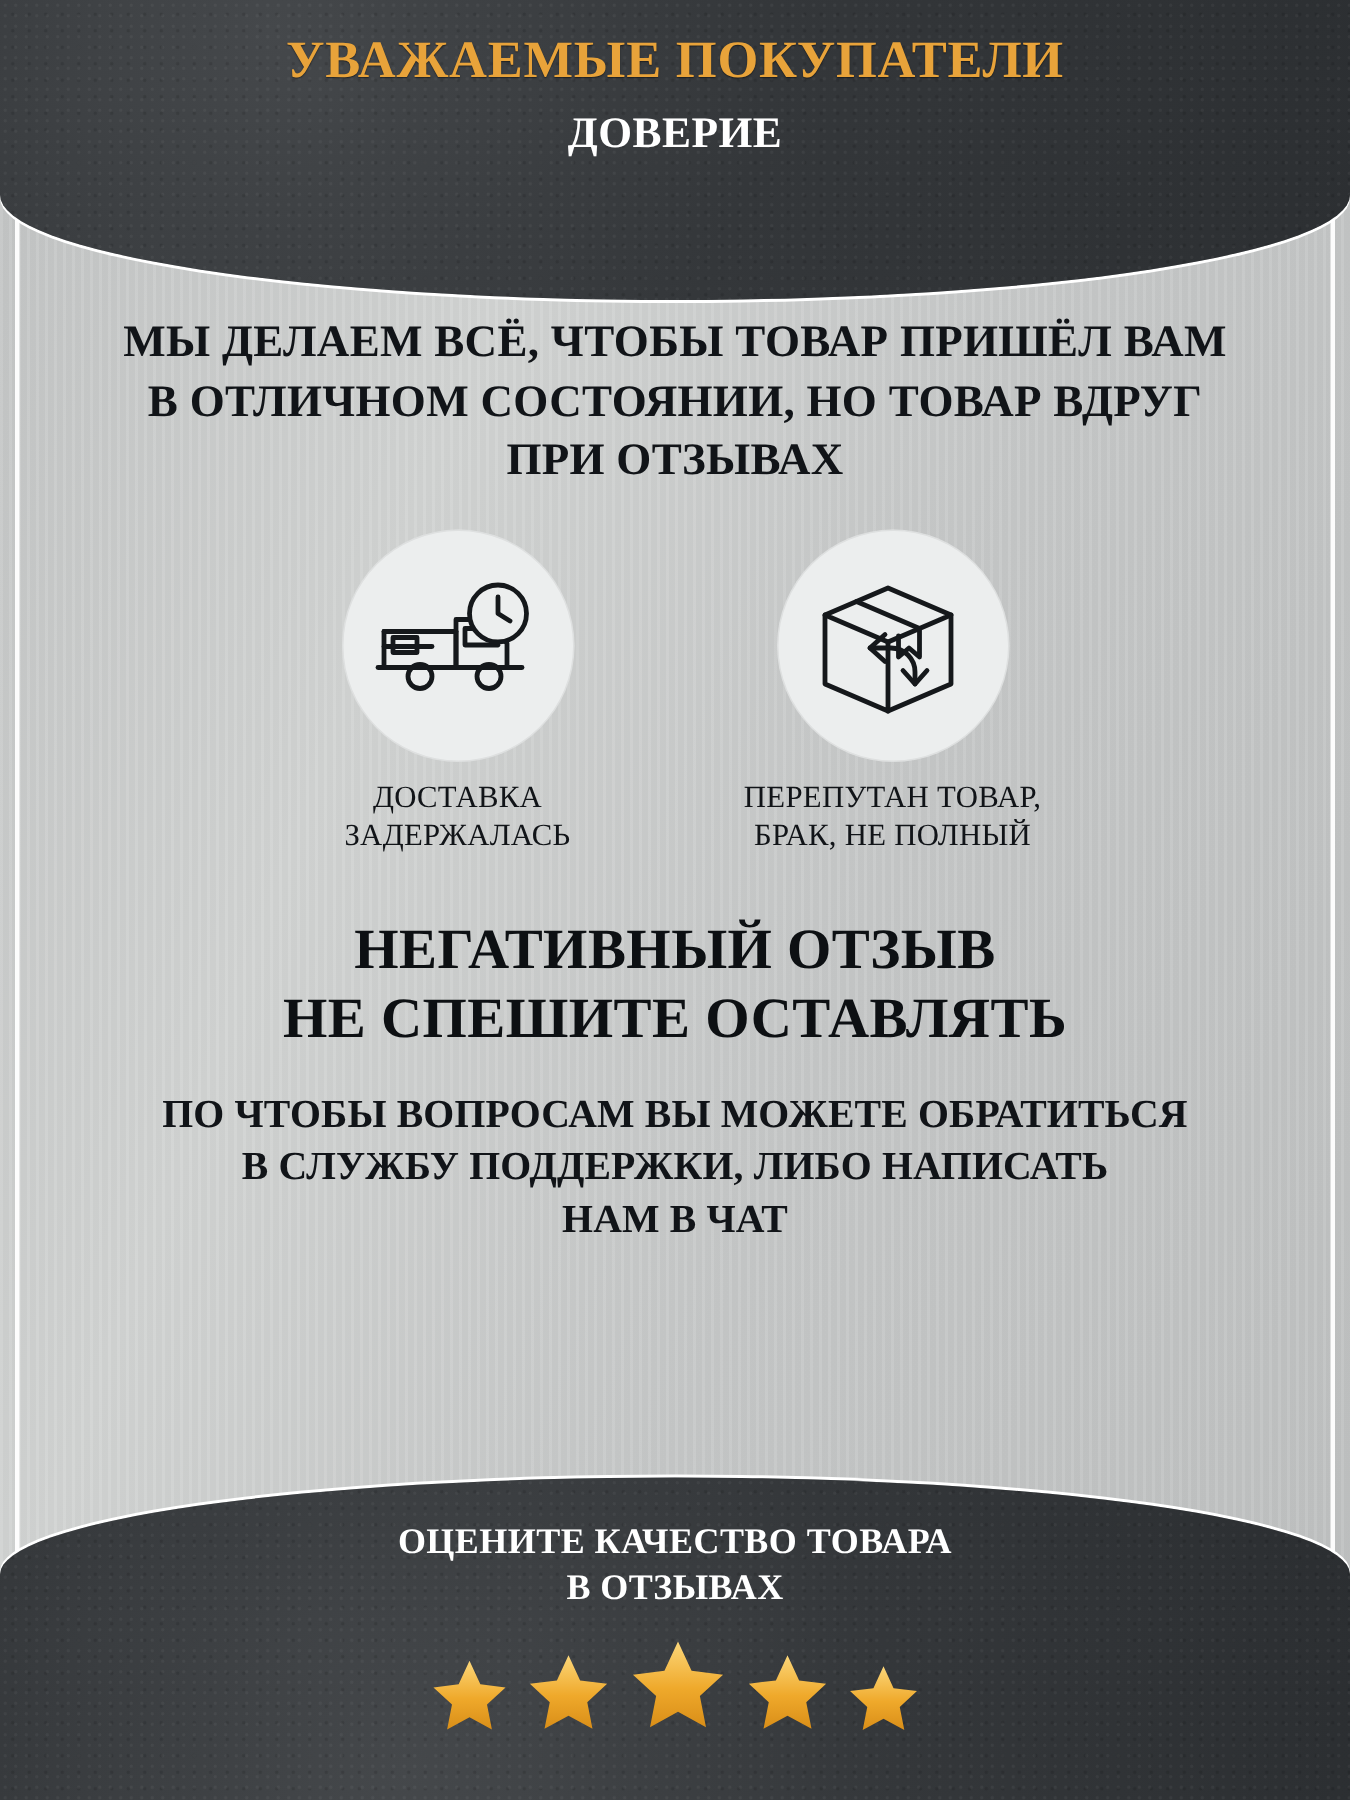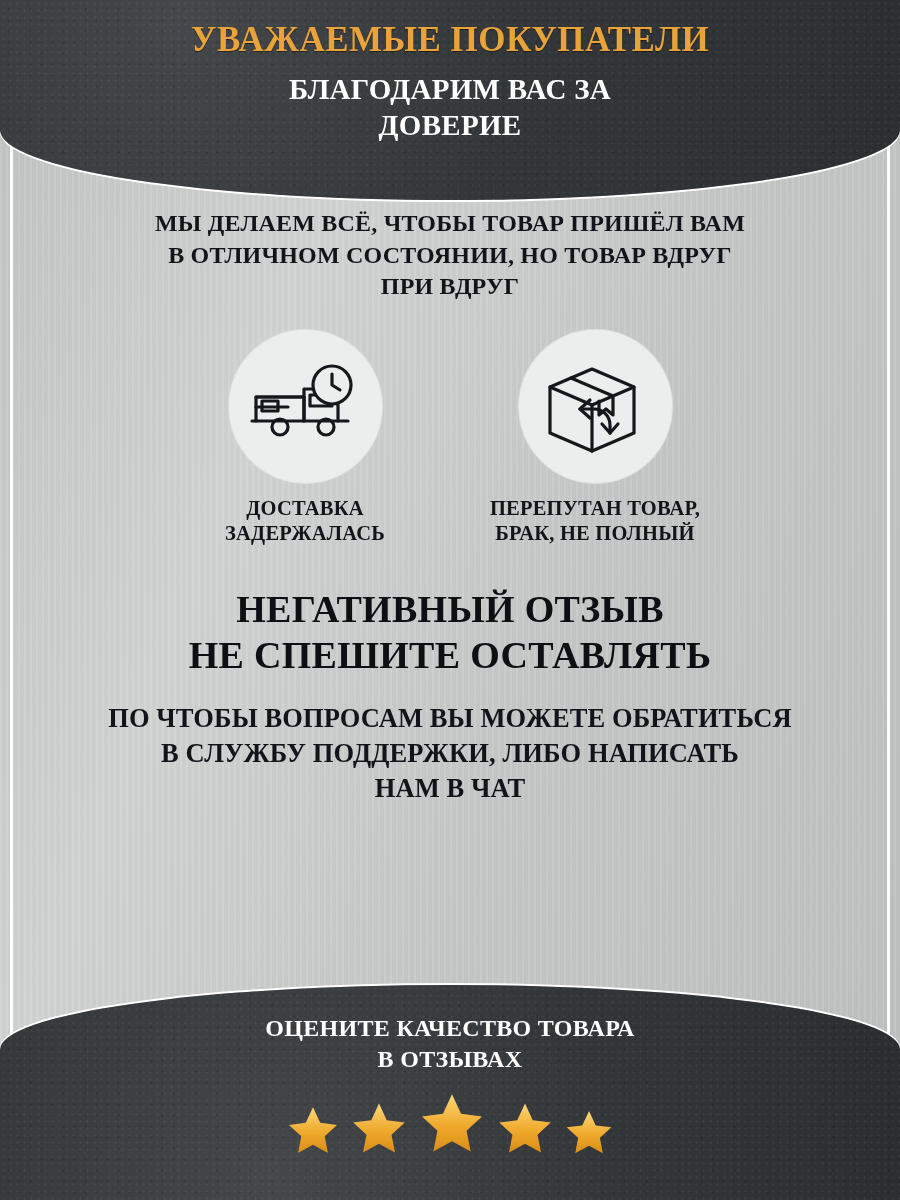--- a/index.html
+++ b/index.html
@@ -101,21 +101,21 @@
     top: 200px;
     left: 0;
     width: 900px;
     text-align: center;
     z-index: 2;
   }
 
   .lead {
     margin: 8px auto 16px;
     width: 760px;
-    font-size: 24px;
+    font-size: 30px;
     font-weight: bold;
     color: #111418;
     line-height: 1.32;
     letter-spacing: 0.2px;
   }
 
   
   .icons-row {
     margin-top: 26px;
     display: flex;
@@ -135,21 +135,21 @@
     border-radius: 50%;
     background: #eceeee;
     display: flex;
     align-items: center;
     justify-content: center;
     box-shadow: inset 0 0 0 1px rgba(0,0,0,0.06);
   }
   .icon-caption {
     margin-top: 12px;
     font-size: 20.5px;
-    font-weight: bold;
+    font-weight: normal;
     color: #111418;
     line-height: 1.22;
     letter-spacing: 0.2px;
     max-width: 240px;
   }
 
   
   .big-head {
     margin: 40px auto 0;
     width: 740px;
@@ -225,31 +225,30 @@
 
 <div class="page">
 
   <div class="frame-left"></div>
   <div class="frame-right"></div>
 
   <div class="top-band"></div>
   <div class="top-inner">
     <div class="title-gold">УВАЖАЕМЫЕ ПОКУПАТЕЛИ</div>
     <div class="title-white">
-      <div>БЛАГОДАРИМ ВАС ЗА</div>
       <div>ДОВЕРИЕ</div>
     </div>
   </div>
 
   <div class="mid">
 
     <div class="lead">
       <div>МЫ ДЕЛАЕМ ВСЁ, ЧТОБЫ ТОВАР ПРИШЁЛ ВАМ</div>
       <div>В ОТЛИЧНОМ СОСТОЯНИИ, НО ТОВАР ВДРУГ</div>
-      <div>ПРИ ВДРУГ</div>
+      <div>ПРИ ОТЗЫВАХ</div>
     </div>
 
     <div class="icons-row">
 
       <div class="icon-col">
         <div class="circle">
           <svg width="115" height="95" viewBox="0 0 115 95">
             <g fill="none" stroke="#15181b" stroke-width="3.2" stroke-linecap="round" stroke-linejoin="round">
 
               <path d="M8 62 V38 H56 V62"></path>

